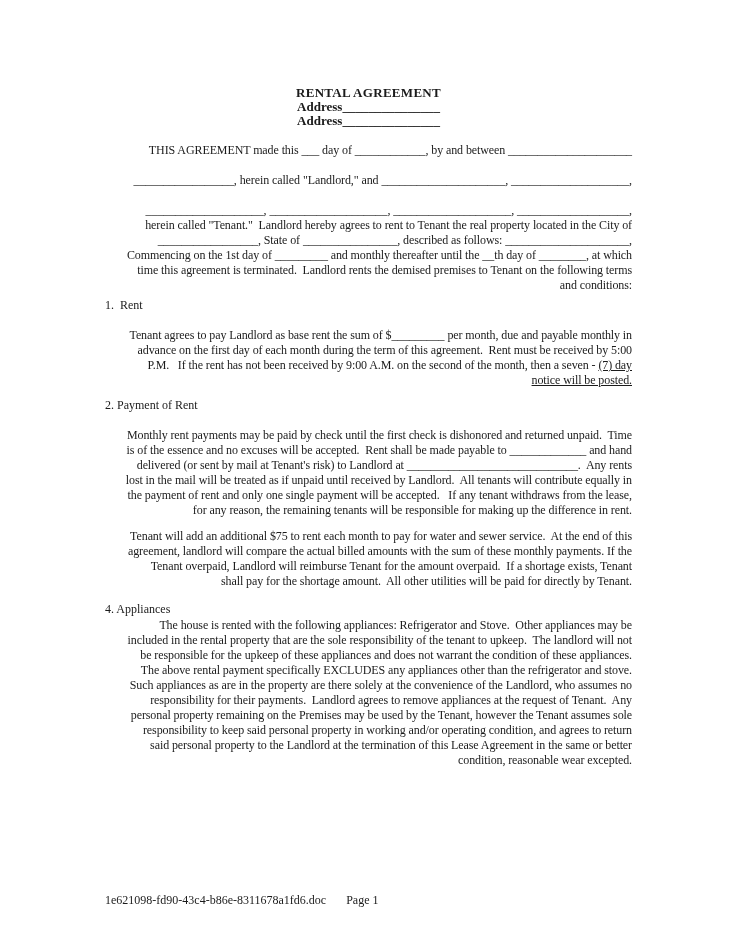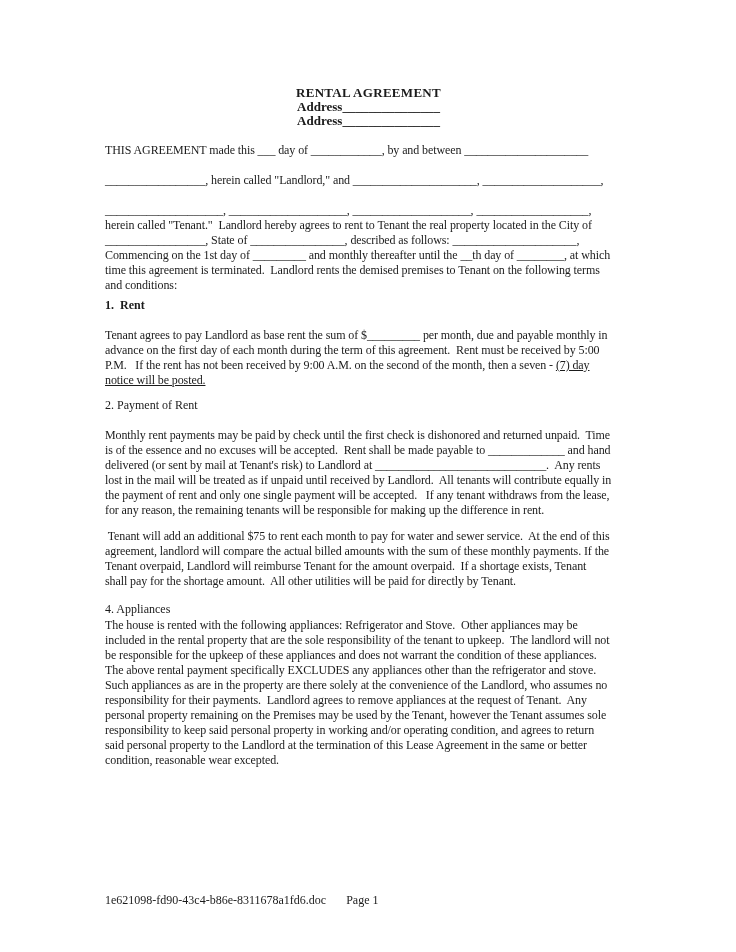--- a/index.html
+++ b/index.html
@@ -34,25 +34,26 @@
   }
   .para, .heading {
     font-size: 12px;
     line-height: 15px;
   }
   .line {
     white-space: pre;
     min-height: 15px;
     line-height: 15px;
     letter-spacing: -0.1px;
+    text-align: right;
   }
   .heading { white-space: pre; }
   .u { text-decoration: underline; }
   .intro      { margin-top: 15px; }
-  .s1-head    { margin-top: 5px; font-weight: bold; }
+  .s1-head    { margin-top: 5px; }
   .s1-body    { margin-top: 15px; }
   .s2-head    { margin-top: 10px; }
   .s2-body    { margin-top: 15px; }
   .s3-head    { margin-top: 9px; }
   .s3-body    { margin-top: 11px; }
   .s4-head    { margin-top: 13px; }
   .s4-body    { margin-top: 1px; }
   .s5-head    { margin-top: 34px; }
   .footer {
     position: absolute;

